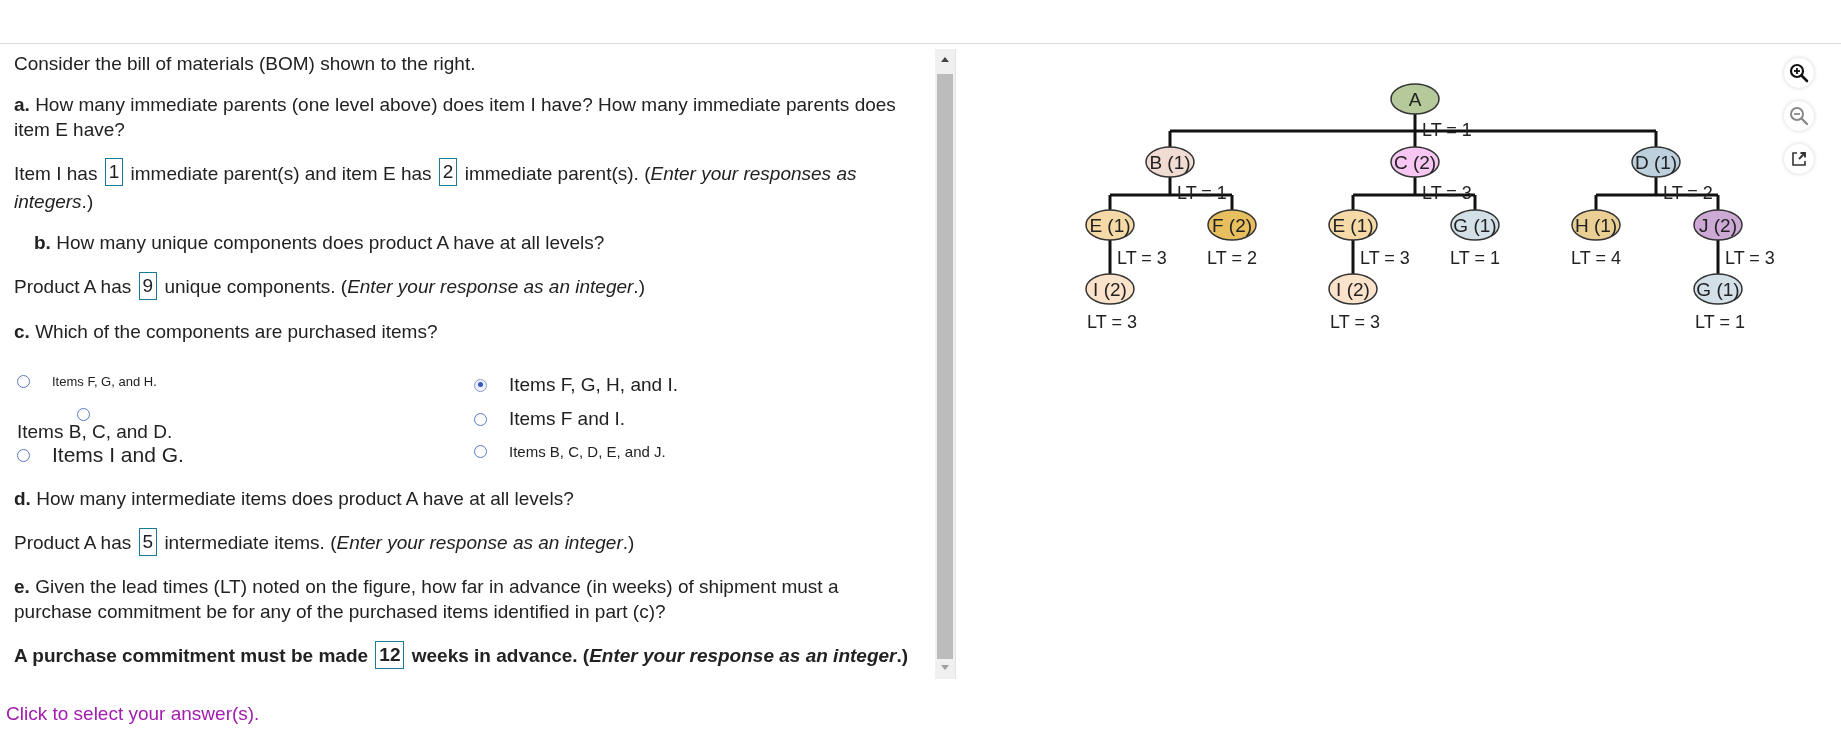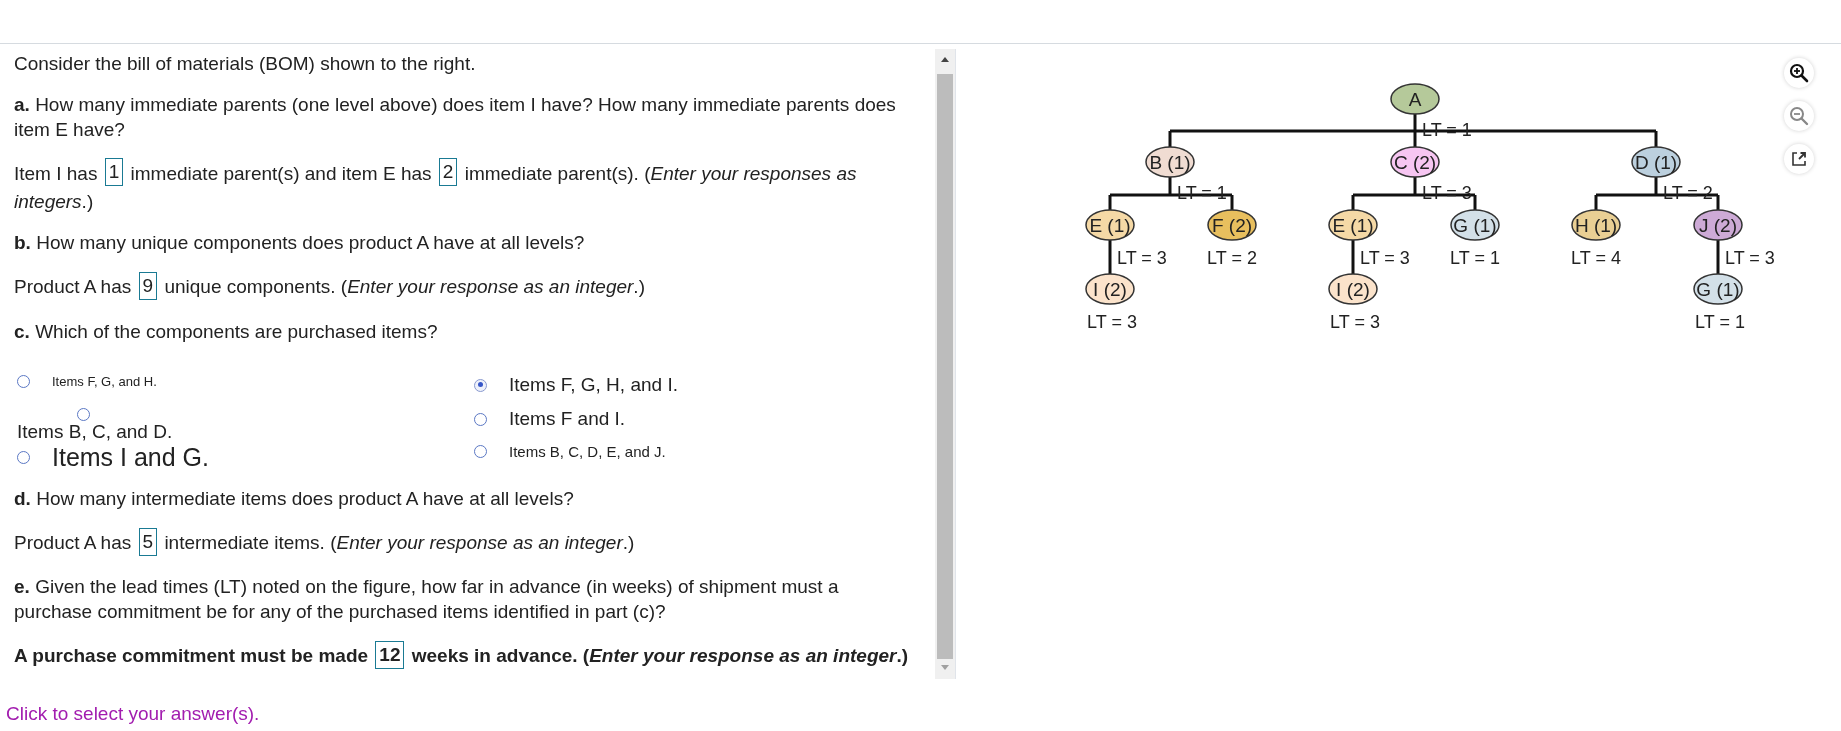--- a/index.html
+++ b/index.html
@@ -41,21 +41,21 @@
       <span>How many immediate parents (one level above) does item I have? How many immediate parents does item E have?</span>
     </div>
     <div class="para" style="top:112px; line-height:28px;">
       <span>Item I has</span>
       <span class="ans-box">1</span>
       <span>immediate parent(s) and item E has</span>
       <span class="ans-box">2</span>
       <span>immediate parent(s). (</span><i>Enter your responses as integers</i><span>.)</span>
     </div>
 
-    <div class="para" style="top:182px;">
+    <div class="para" style="top:182px;margin-left:20px;">
       <b>b.</b>
       <span>How many unique components does product A have at all levels?</span>
     </div>
     <div class="para" style="top:226px;">
       <span>Product A has</span>
       <span class="ans-box">9</span>
       <span>unique components. (</span><i>Enter your response as an integer</i><span>.)</span>
     </div>
 
     <div class="para" style="top:271px;">
@@ -67,21 +67,21 @@
   <div class="radio-row" style="left:17px; top:326px;">
     <span class="radio"></span>
     <span style="font-size:13px;">Items F, G, and H.</span>
   </div>
   <div class="radio-row" style="left:17px; top:360px;flex-direction:column;">
     <span class="radio"></span>
     <span style="font-size:19px;">Items B, C, and D.</span>
   </div>
   <div class="radio-row" style="left:17px; top:395px;">
     <span class="radio"></span>
-    <span style="font-size:25px;">Items I and G.</span>
+    <span style="font-size:21px;">Items I and G.</span>
   </div>
   <div class="radio-row" style="left:474px; top:326px;">
     <span class="radio checked"></span>
     <span style="font-size:19px;">Items F, G, H, and I.</span>
   </div>
   <div class="radio-row" style="left:474px; top:360px;">
     <span class="radio"></span>
     <span style="font-size:19px;">Items F and I.</span>
   </div>
   <div class="radio-row" style="left:474px; top:395px;">

